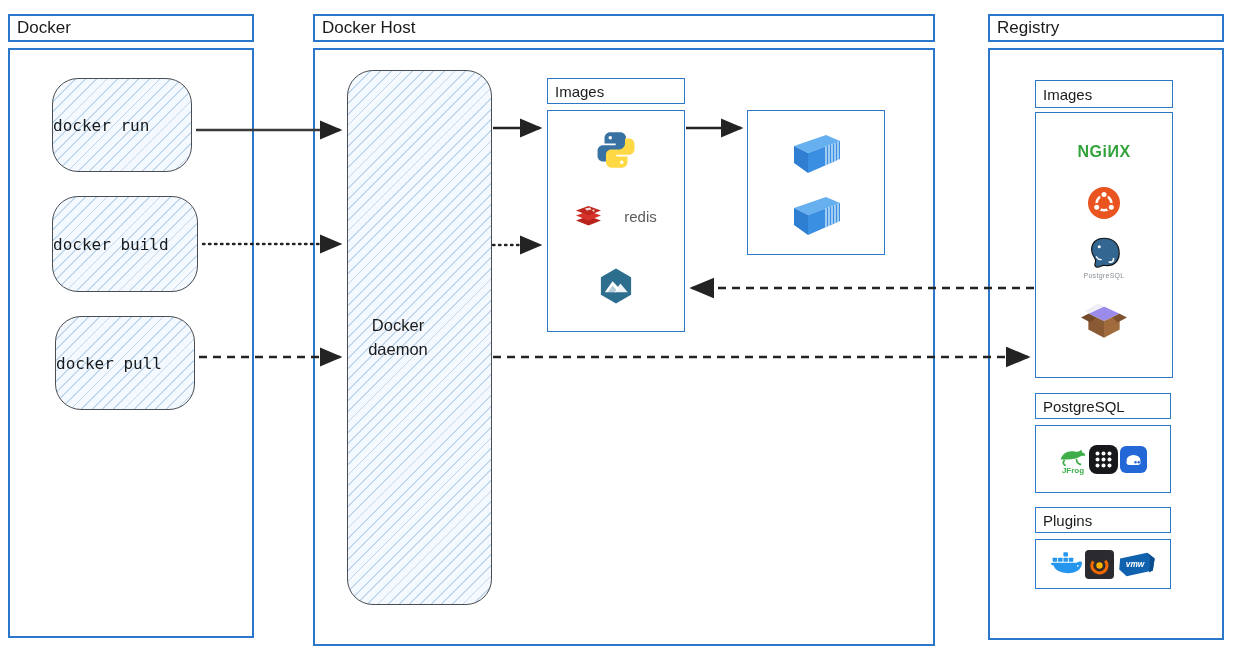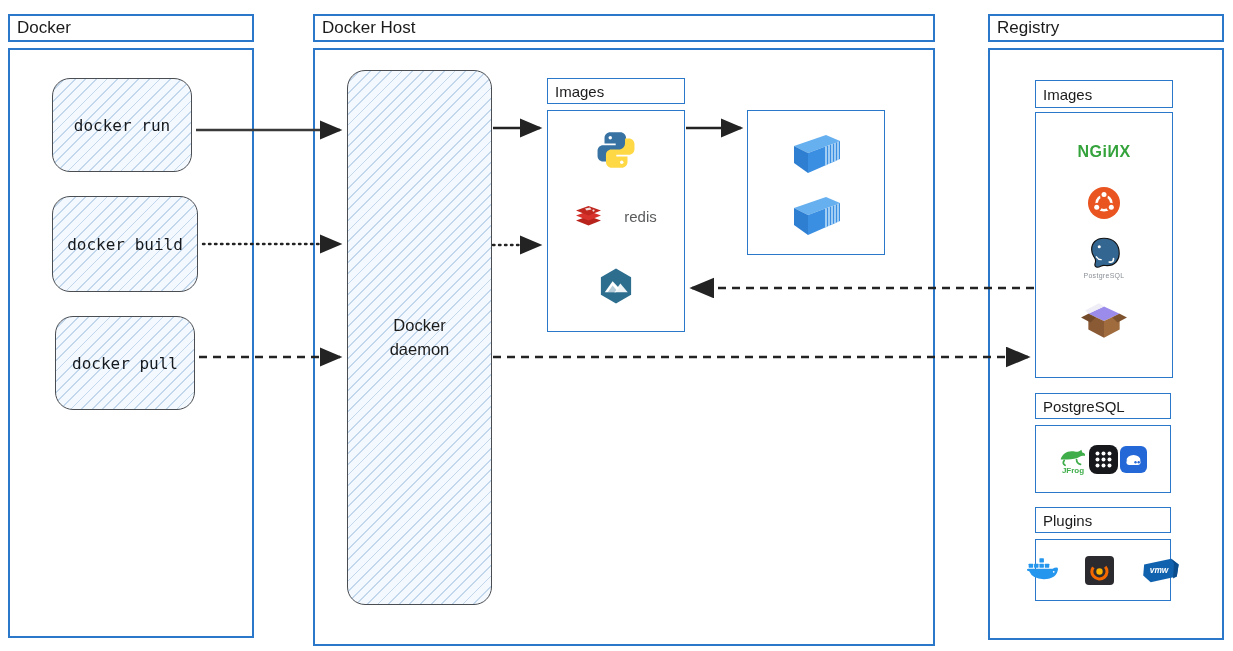--- a/index.html
+++ b/index.html
@@ -4,24 +4,24 @@
 <style>
   html,body{margin:0;padding:0;background:#fff;}
   .canvas{position:relative;width:1233px;height:651px;background:#fff;overflow:hidden;
           font-family:"Liberation Sans",sans-serif;color:#1b1b1b;}
   .titlebox{position:absolute;box-sizing:border-box;border:2px solid #2b77c9;background:#fff;
             display:flex;align-items:center;padding:0 7px;font-size:17px;}
   .groupbox{position:absolute;box-sizing:border-box;border:2px solid #2b77c9;background:transparent;}
   .subtitle{position:absolute;box-sizing:border-box;border:1.5px solid #2b77c9;background:#fff;
             display:flex;align-items:center;padding:0 7px;font-size:15px;}
   .contentbox{position:absolute;box-sizing:border-box;border:1.5px solid #2b77c9;background:#fff;}
-  .sketchbox{position:absolute;box-sizing:border-box;border:1.5px solid #4a4d52;border-radius:18px;
+  .sketchbox{position:absolute;box-sizing:border-box;border:1.5px solid #4a4d52;border-radius:26px;
              background-color:#f3f9fe;
              background-image:repeating-linear-gradient(135deg,rgba(122,165,210,.40) 0 1.3px,transparent 1.3px 7.5px);
-             display:flex;align-items:center;justify-content:center;}
+             display:flex;align-items:center;justify-content:flex-start;}
   .cmd{font-family:"DejaVu Sans Mono",monospace;font-size:16px;color:#15181c;}
   .daemon-label{font-size:16.5px;text-align:center;line-height:1.45;width:100px;}
   .iconcol{position:absolute;left:0;top:0;right:0;bottom:0;}
   .ic{position:absolute;display:flex;align-items:center;justify-content:center;}
   .redisrow{display:flex;align-items:center;gap:22px;}
   .redis-label{font-size:15px;color:#595b5d;}
   .pg-label{font-size:7px;color:#8a9096;letter-spacing:.3px;margin-top:1px;}
   .jfrog-label{font-size:8px;font-weight:bold;color:#3fae4a;margin-top:-2px;}
   .nginx-word{font-size:16px;font-weight:bold;color:#35a33c;letter-spacing:.5px;}
   .stack{display:flex;flex-direction:column;align-items:center;}
@@ -211,21 +211,21 @@
           <rect x="7.5" y="14.5" width="14" height="5.5" rx="2.7" fill="#fff"></rect>
           <circle cx="16.5" cy="17.3" r="1.2" fill="#2468d7"></circle>
           <circle cx="19.7" cy="17.3" r="1.2" fill="#2468d7"></circle>
         </svg>
       </div>
   </div>
 
   <div class="subtitle" style="left:1035px;top:507px;width:136px;height:26px">
     <span>Plugins</span>
   </div>
-  <div class="contentbox" style="left:1035px;top:539px;width:136px;height:62px;display:flex;align-items:center;justify-content:center;gap:24px">
+  <div class="contentbox" style="left:1035px;top:539px;width:136px;height:50px;display:flex;align-items:center;justify-content:center;gap:0">
       <div style="display:flex">
         <svg width="34" height="28" viewBox="0 0 38 30">
           <g fill="#2496ed">
             <rect x="15" y="2" width="5" height="4.5" rx=".5"></rect>
             <rect x="3" y="8" width="5" height="4.5" rx=".5"></rect>
             <rect x="9" y="8" width="5" height="4.5" rx=".5"></rect>
             <rect x="15" y="8" width="5" height="4.5" rx=".5"></rect>
             <rect x="21" y="8" width="5" height="4.5" rx=".5"></rect>
             <path d="M1 15q0-1.3 1.8-1.3h33q-1 11.5-16 11.5-12.5 0-16.2-8.7-2.6-.4-2.6-1.5z"></path>
             <path d="M30 13.7q3-2.2 6-1l-2.5 3z"></path>

